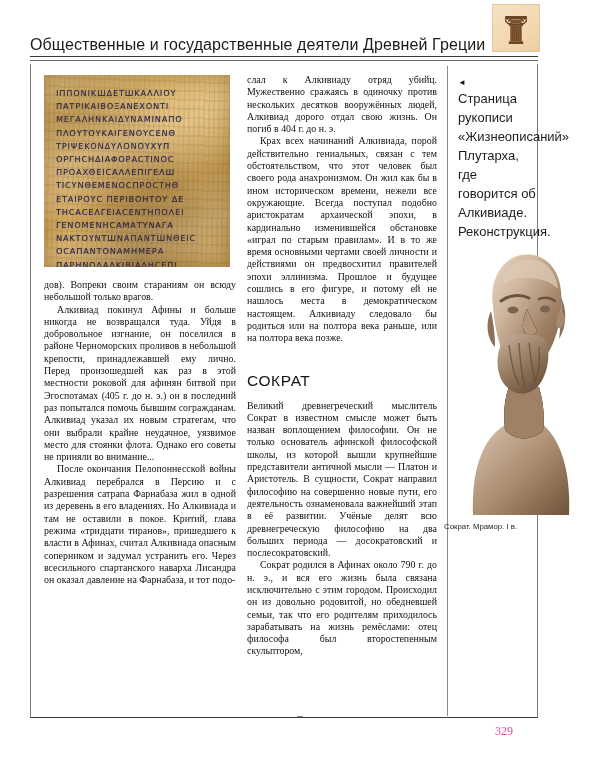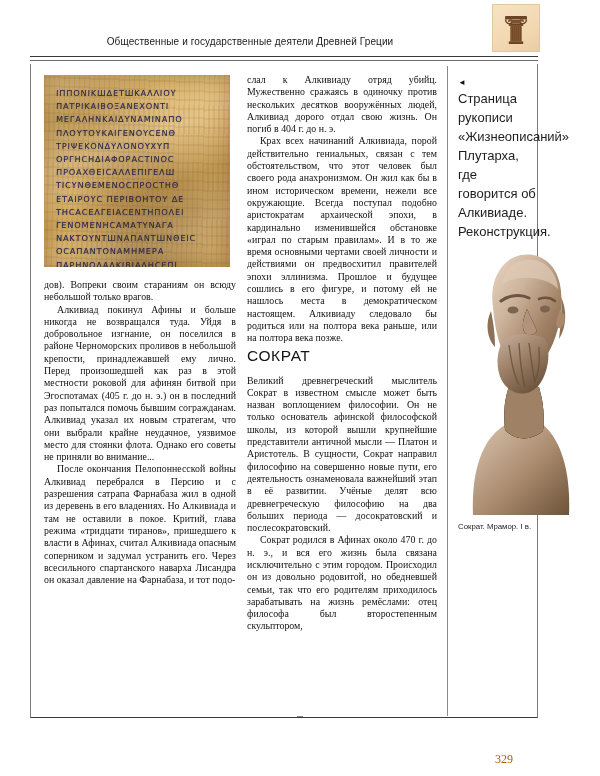--- a/index.html
+++ b/index.html
@@ -22,21 +22,21 @@
   }
 
   
   .running-head {
     position: absolute;
     left: 30px;
     top: 36px;
     width: 440px;
     text-align: center;
     font-family: "Liberation Sans", sans-serif;
-    font-size: 10px;
+    font-size: 16px;
     letter-spacing: .1px;
     color: #1b1b1b;
     white-space: nowrap;
   }
 
   .column-icon {
     position: absolute;
     left: 492px;
     top: 4px;
     width: 46px;
@@ -157,21 +157,21 @@
     top: 74px;
     width: 190px;
   }
 
   .section-title {
     font-family: "Liberation Sans", sans-serif;
     font-weight: 400;
     font-size: 15.5px;
     letter-spacing: .6px;
     color: #141414;
-    margin: 2px 0 10px 0;
+    margin: 27px 0 10px 0;
   }
 
   
   .col-margin {
     position: absolute;
     left: 458px;
     top: 78px;
     width: 80px;
   }
   .caption {
@@ -189,39 +189,38 @@
 
   .bust {
     position: absolute;
     left: 455px;
     top: 215px;
     width: 126px;
     height: 300px;
   }
   .caption-bust {
     position: absolute;
-    left: 458px;
+    left: 444px;
     top: 522px;
     width: 90px;
     font-family: "Liberation Sans", sans-serif;
     font-size: 7.8px;
     line-height: 10.6px;
     color: #1d1d1d;
   }
 
   .folio {
     position: absolute;
     left: 470px;
     top: 724px;
     width: 68px;
     text-align: center;
     font-family: "Liberation Serif", serif;
     font-size: 12px;
-    color: #a16207;
-    margin-top: 28px;
+    color: #ec4899;
   }
 
   .center-tick {
     position: absolute;
     left: 297px;
     top: 716px;
     width: 6px;
     height: 0;
     border-top: 1px solid #8a8a8a;
   }
@@ -292,21 +291,21 @@
   <div class="col-mid">
     <div class="body-text">
       <p>слал к Алкивиаду отряд убийц. Мужественно сражаясь в одиночку против нескольких десятков вооружённых людей, Алкивиад дорого отдал свою жизнь. Он погиб в 404 г. до н. э.</p>
       <p class="indent">Крах всех начинаний Алкивиада, порой действительно гениальных, связан с тем обстоятельством, что этот человек был своего рода анахронизмом. Он жил как бы в ином историческом времени, нежели все окружающие. Всегда поступал подобно аристократам архаической эпохи, в кардинально изменившейся обстановке «играл по старым правилам». И в то же время основными чертами своей личности и действиями он предвосхитил правителей эпохи эллинизма. Прошлое и будущее сошлись в его фигуре, и потому ей не нашлось места в демократическом настоящем. Алкивиаду следовало бы родиться или на полтора века раньше, или на полтора века позже.</p>
     </div>
 
     <h2 class="section-title">СОКРАТ</h2>
 
     <div class="body-text">
       <p>Великий древнегреческий мыслитель Сократ в известном смысле может быть назван воплощением философии. Он не только основатель афинской философской школы, из которой вышли крупнейшие представители античной мысли — Платон и Аристотель. В сущности, Сократ направил философию на совершенно новые пути, его деятельность ознаменовала важнейший этап в её развитии. Учёные делят всю древнегреческую философию на два больших периода — досократовский и послесократовский.</p>
-      <p class="indent">Сократ родился в Афинах около 470 г. до н. э., и вся его жизнь была связана исключительно с этим городом. Происходил он из довольно родовитой, но обедневшей семьи, так что его родителям приходилось зарабатывать на жизнь ремёслами: отец философа был второстепенным скульптором,</p>
+      <p class="indent">Сократ родился в Афинах около 790 г. до н. э., и вся его жизнь была связана исключительно с этим городом. Происходил он из довольно родовитой, но обедневшей семьи, так что его родителям приходилось зарабатывать на жизнь ремёслами: отец философа был второстепенным скульптором,</p>
     </div>
   </div>
 
   <div class="col-margin">
     <div class="caption-arrow">◄</div>
     <div class="caption">Страница рукописи «Жизнеописаний» Плутарха, где говорится об Алкивиаде. Реконструкция.</div>
   </div>
 
   <div class="bust">
     <svg width="126" height="300" viewBox="0 0 126 300">

